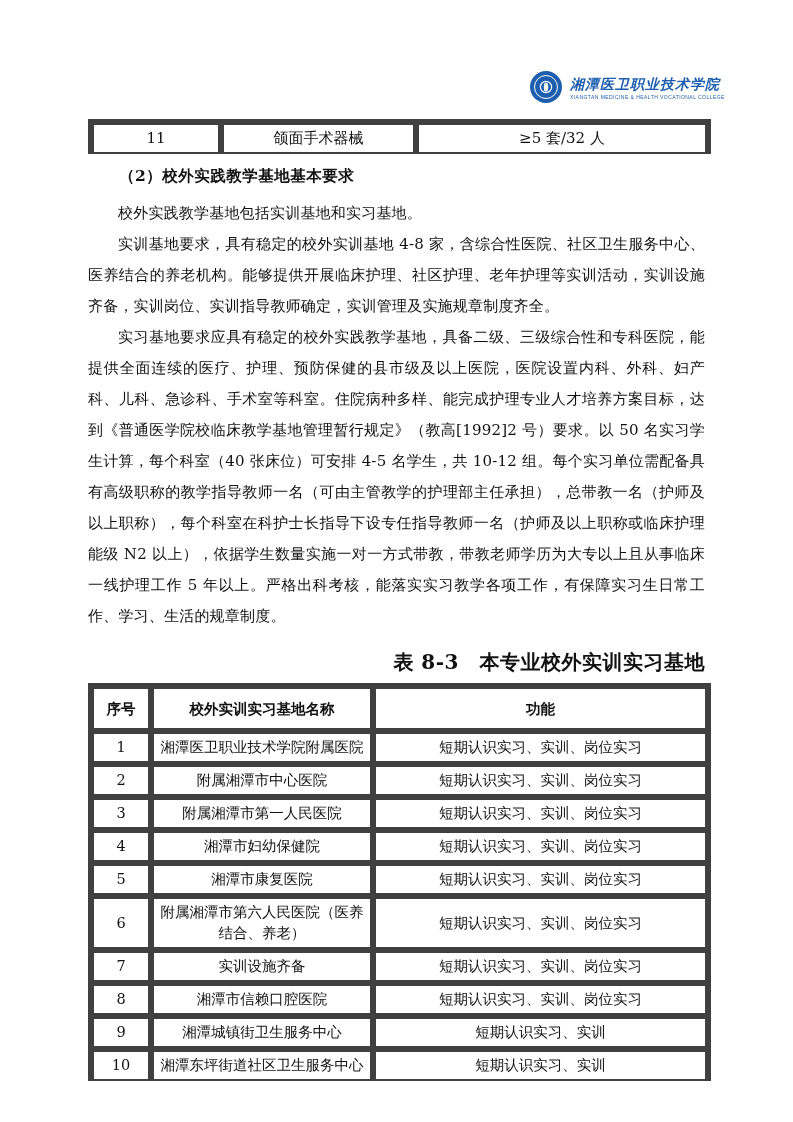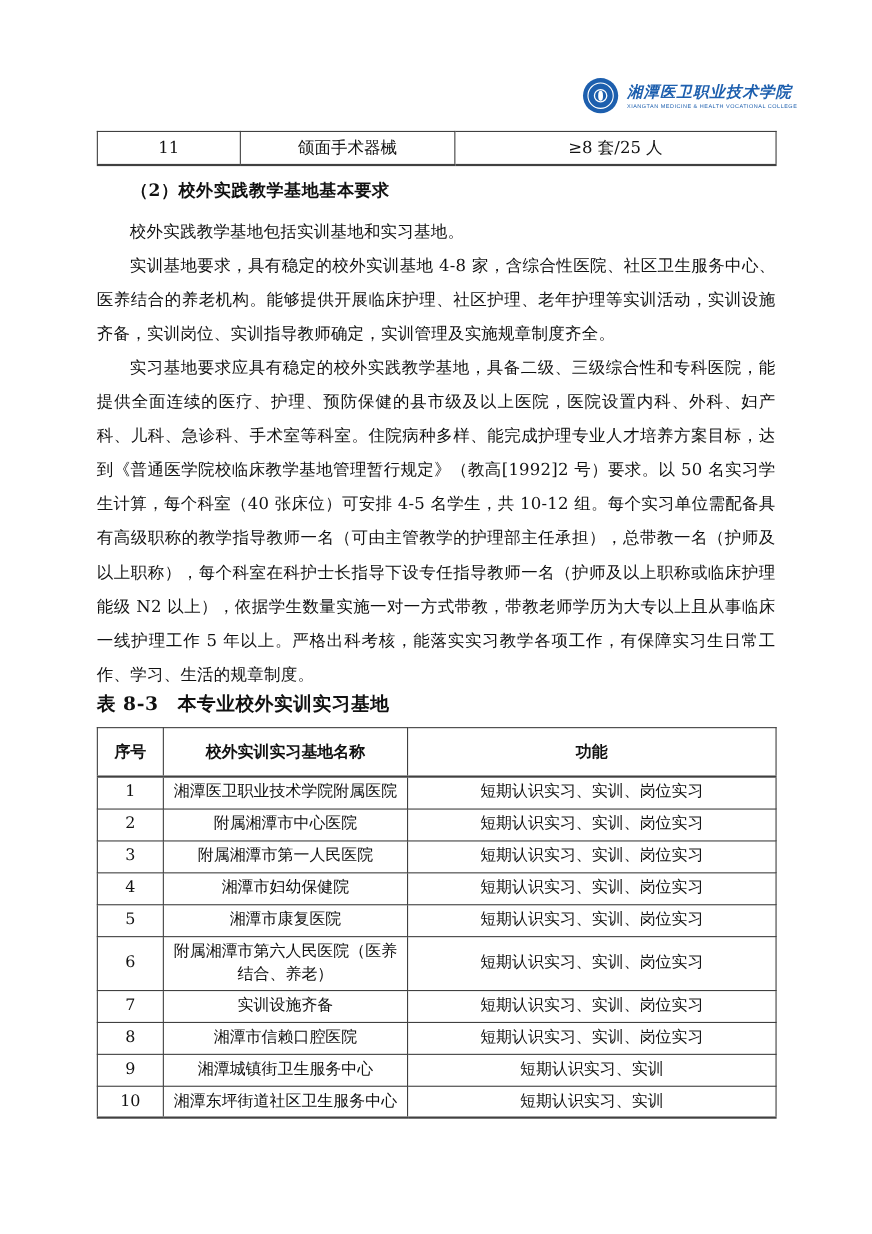--- a/index.html
+++ b/index.html
@@ -21,41 +21,41 @@
   .logo-en {
     font-size:5px; color:#1d5fae; letter-spacing:0.45px; white-space:nowrap;
     margin-top:1px; font-family:"Liberation Sans",sans-serif;
   }
 
   
   .content { position:absolute; left:88px; top:119px; width:617px; }
 
   table { border-collapse:collapse; width:100%; table-layout:fixed; }
   td,th {
-    border:1px solid #404040; text-align:center; vertical-align:middle;
+    border:6px solid #404040; text-align:center; vertical-align:middle;
     font-size:14.5px; padding:3px 6px; line-height:21px;
   }
 
   
   .top-table td { height:30px; font-size:15px; border-bottom-width:2.5px; }
 
   
   .section-heading {
     margin-top:11px; font-size:15.5px; font-weight:bold;
     text-indent:2em; line-height:22px; letter-spacing:0.5px;
   }
   .para {
     font-size:15px; line-height:31px; text-align:justify; text-indent:2em;
     letter-spacing:0.2px;
   }
   .para-first { margin-top:11px; }
 
   
   .table-caption {
-    margin-top:0; text-align:left; font-weight:bold; font-size:17px;
+    margin-top:19px; text-align:right; font-weight:bold; font-size:20px;
     line-height:22px; letter-spacing:0.5px;
   }
 
   
   .main-table { margin-top:10px; }
   .main-table th { font-weight:bold; height:45px; }
   .main-table td { height:29px; }
   .main-table thead th { border-bottom-width:2px; }
   .main-table tbody tr:last-child td { border-bottom-width:2.5px; }
 </style>
@@ -82,21 +82,21 @@
     <table class="top-table">
       <colgroup>
           <col style="width:130px">
           <col style="width:195px">
           <col style="width:292px">
         </colgroup>
       <tbody>
         <tr>
           <td>11</td>
           <td>颌面手术器械</td>
-          <td>≥8 套/25 人</td>
+          <td>≥5 套/32 人</td>
         </tr>
       </tbody>
     </table>
 
     <div class="section-heading">（2）校外实践教学基地基本要求</div>
 
     <p class="para para-first">校外实践教学基地包括实训基地和实习基地。</p>
     <p class="para">实训基地要求，具有稳定的校外实训基地 4-8 家，含综合性医院、社区卫生服务中心、医养结合的养老机构。能够提供开展临床护理、社区护理、老年护理等实训活动，实训设施齐备，实训岗位、实训指导教师确定，实训管理及实施规章制度齐全。</p>
     <p class="para">实习基地要求应具有稳定的校外实践教学基地，具备二级、三级综合性和专科医院，能提供全面连续的医疗、护理、预防保健的县市级及以上医院，医院设置内科、外科、妇产科、儿科、急诊科、手术室等科室。住院病种多样、能完成护理专业人才培养方案目标，达到《普通医学院校临床教学基地管理暂行规定》（教高[1992]2 号）要求。以 50 名实习学生计算，每个科室（40 张床位）可安排 4-5 名学生，共 10-12 组。每个实习单位需配备具有高级职称的教学指导教师一名（可由主管教学的护理部主任承担），总带教一名（护师及以上职称），每个科室在科护士长指导下设专任指导教师一名（护师及以上职称或临床护理能级 N2 以上），依据学生数量实施一对一方式带教，带教老师学历为大专以上且从事临床一线护理工作 5 年以上。严格出科考核，能落实实习教学各项工作，有保障实习生日常工作、学习、生活的规章制度。</p>
 

